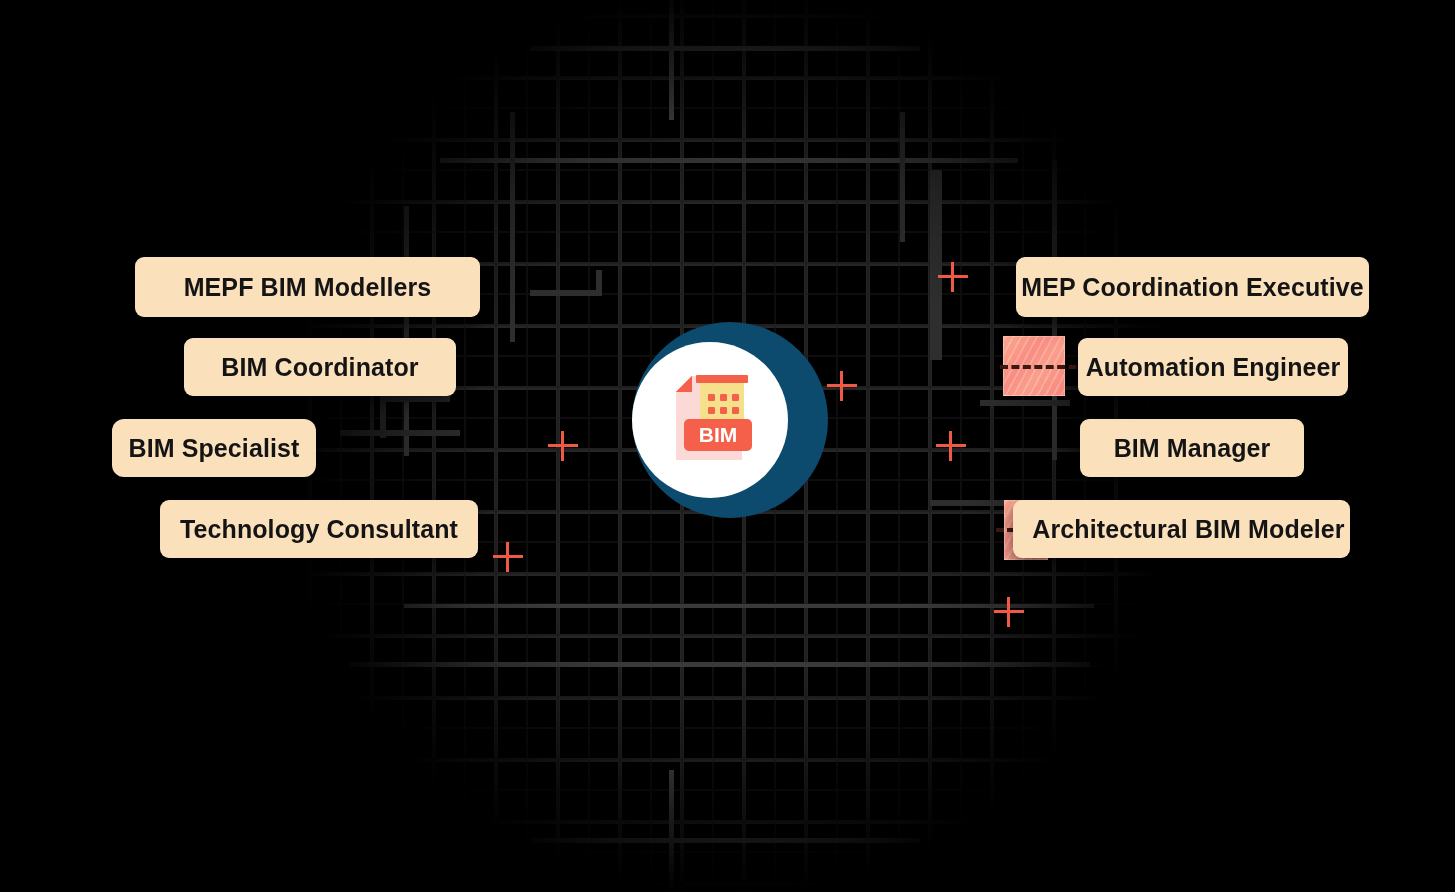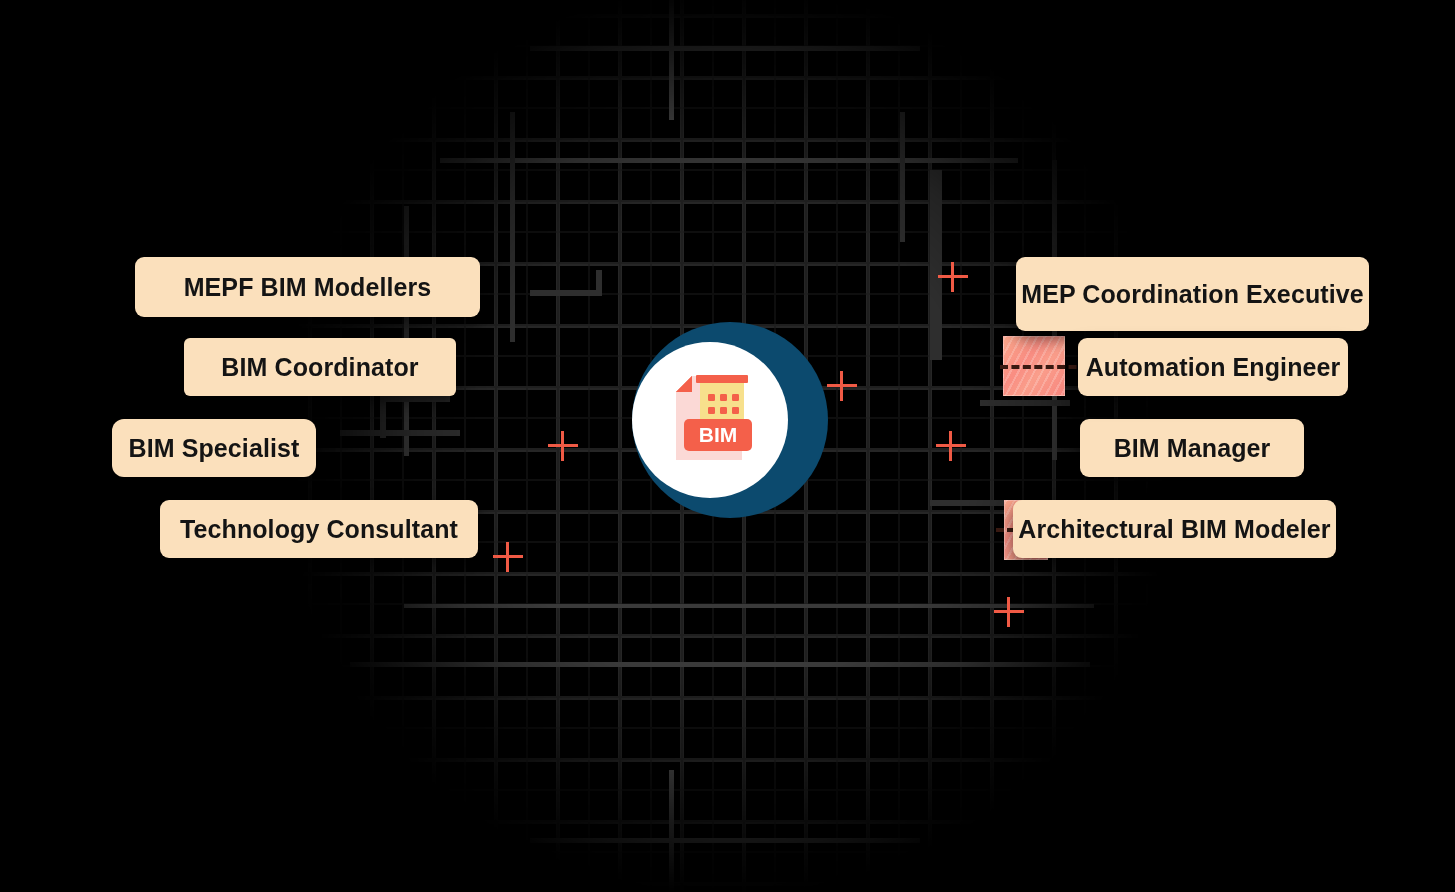--- a/index.html
+++ b/index.html
@@ -132,36 +132,36 @@
           <rect x="22" y="47" width="68" height="32" rx="5" fill="#F4604A"></rect>
           <text x="56" y="70" text-anchor="middle" font-family="Liberation Sans, sans-serif" font-size="21" font-weight="bold" fill="#FFFFFF">BIM</text>
         </svg>
       </div>
     </div>
   </div>
 
   <div class="badge" style="left:135px;top:257px;width:345px;height:60px;">
     <span>MEPF BIM Modellers</span>
   </div>
-  <div class="badge" style="left:184px;top:338px;width:272px;height:58px;border-radius:6px;">
+  <div class="badge" style="left:184px;top:338px;width:272px;height:58px;">
     <span>BIM Coordinator</span>
   </div>
   <div class="badge" style="left:112px;top:419px;width:204px;height:58px;border-radius:12px;">
     <span>BIM Specialist</span>
   </div>
   <div class="badge" style="left:160px;top:500px;width:318px;height:58px;">
     <span>Technology Consultant</span>
   </div>
 
-  <div class="badge" style="left:1016px;top:257px;width:353px;height:74px;">
+  <div class="badge" style="left:1016px;top:257px;width:353px;height:60px;">
     <span>MEP Coordination Executive</span>
   </div>
   <div class="badge" style="left:1080px;top:419px;width:224px;height:58px;">
     <span>BIM Manager</span>
   </div>
   <div class="badge" style="left:1078px;top:338px;width:270px;height:58px;">
     <span>Automation Engineer</span>
   </div>
-  <div class="badge" style="left:1013px;top:500px;width:323px;height:58px;">
+  <div class="badge" style="left:1013px;top:500px;width:323px;height:58px;padding-left:14px;">
     <span>Architectural BIM Modeler</span>
   </div>
 
 </div>
 
 </body></html>

